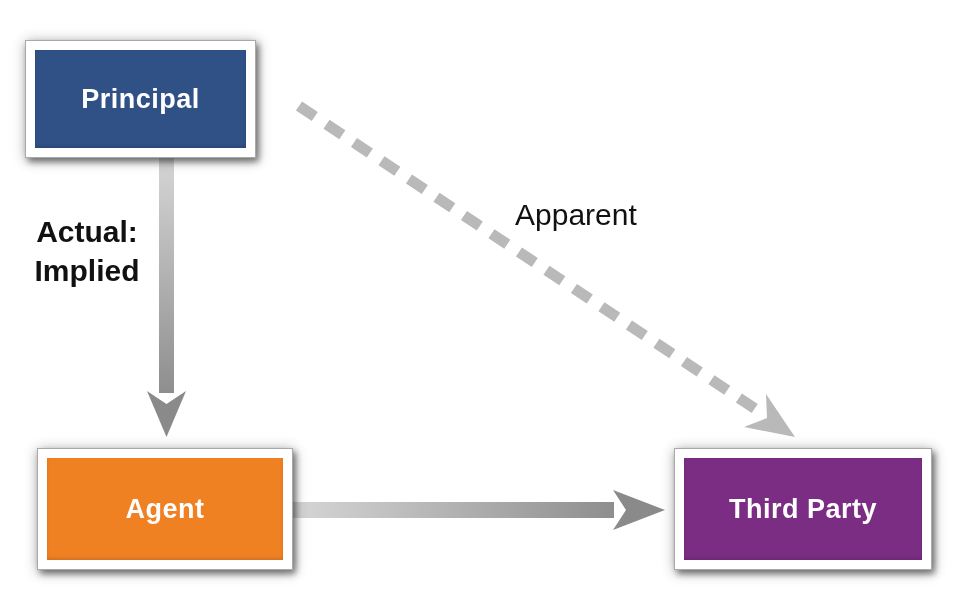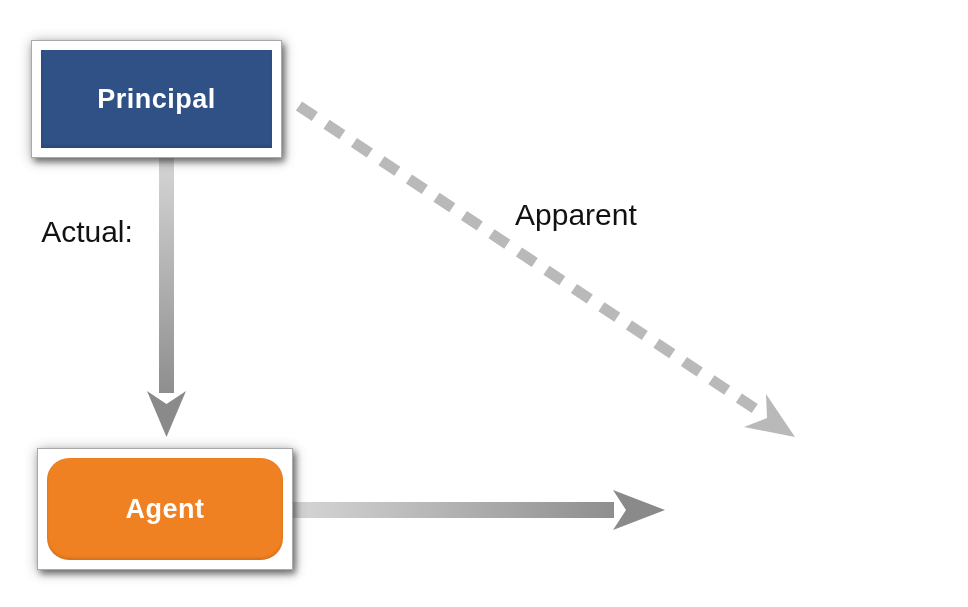--- a/index.html
+++ b/index.html
@@ -48,26 +48,27 @@
     color: #111111;
     font-size: 30px;
     text-align: right;
   }
   #label-actual {
     left: 11px;
     top: 212px;
     width: 152px;
     text-align: center;
     line-height: 39px;
+    font-weight: bold;
   }
   #label-apparent {
     left: 515px;
     top: 198px;
   }
-  #node-principal { left: 31px;  top: 40px;  width: 251px; height: 118px; }
+  #node-principal { left: 25px;  top: 40px;  width: 231px; height: 118px; }
   #node-agent     { left: 37px;  top: 448px; width: 256px; height: 122px; }
   #node-third     { left: 674px; top: 448px; width: 258px; height: 122px; }
 </style>
 </head>
 <body>
 
 <div id="canvas">
 
   <svg id="arrow-layer" viewBox="0 0 968 607" xmlns="http://www.w3.org/2000/svg">
     <defs>
@@ -97,25 +98,31 @@
     </g>
   </svg>
 
   <div class="node" id="node-principal">
     <div class="node-fill" style="background-color: rgb(47, 81, 134);">
       <span>Principal</span>
     </div>
   </div>
 
   <div class="node" id="node-agent">
-    <div class="node-fill" style="background-color: rgb(239, 129, 35); border-radius: 22px;">
+    <div class="node-fill" style="background-color: rgb(239, 129, 35);">
       <span>Agent</span>
     </div>
   </div>
 
+  <div class="node" id="node-third">
+    <div class="node-fill" style="background-color: rgb(123, 45, 131);">
+      <span>Third Party</span>
+    </div>
+  </div>
 
   <div class="edge-label" id="label-actual">
     <div>Actual:</div>
+    <div>Implied</div>
   </div>
 
   <div class="edge-label" id="label-apparent">Apparent</div>
 
 </div>
 
 </body></html>

